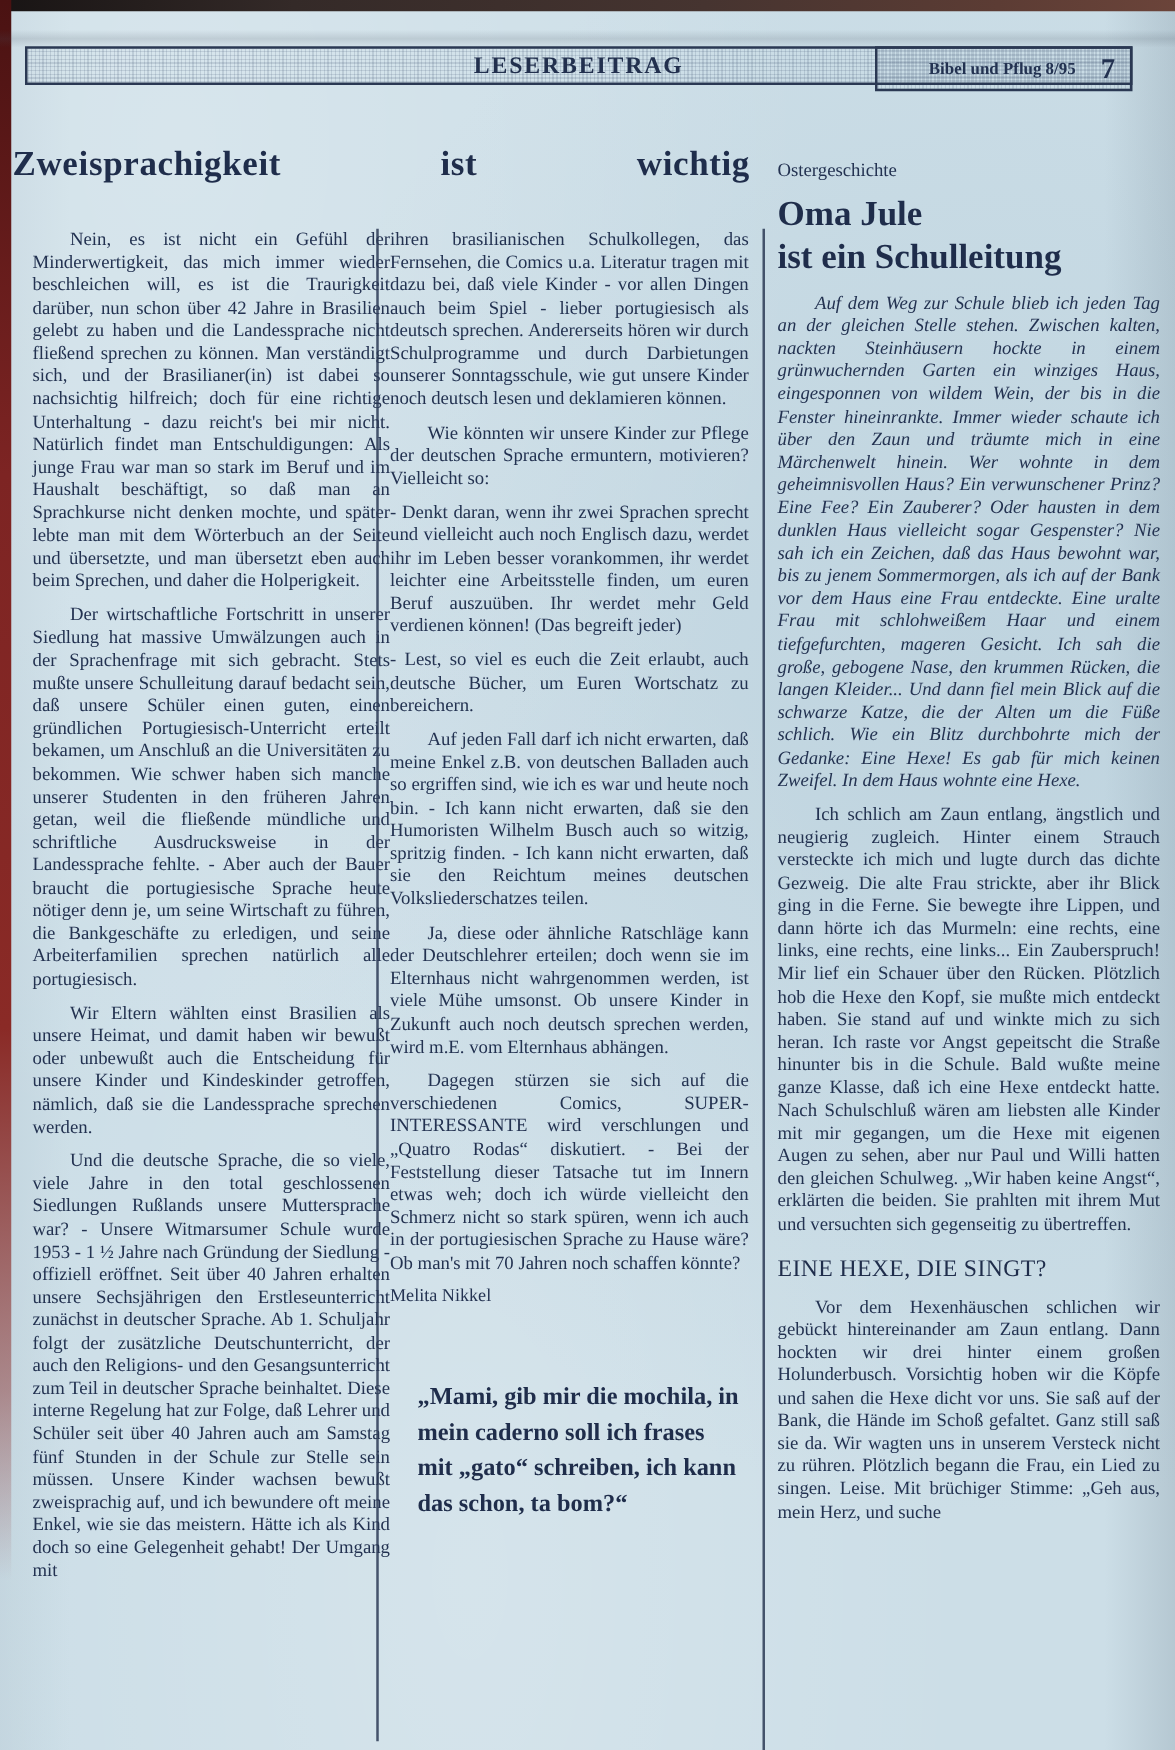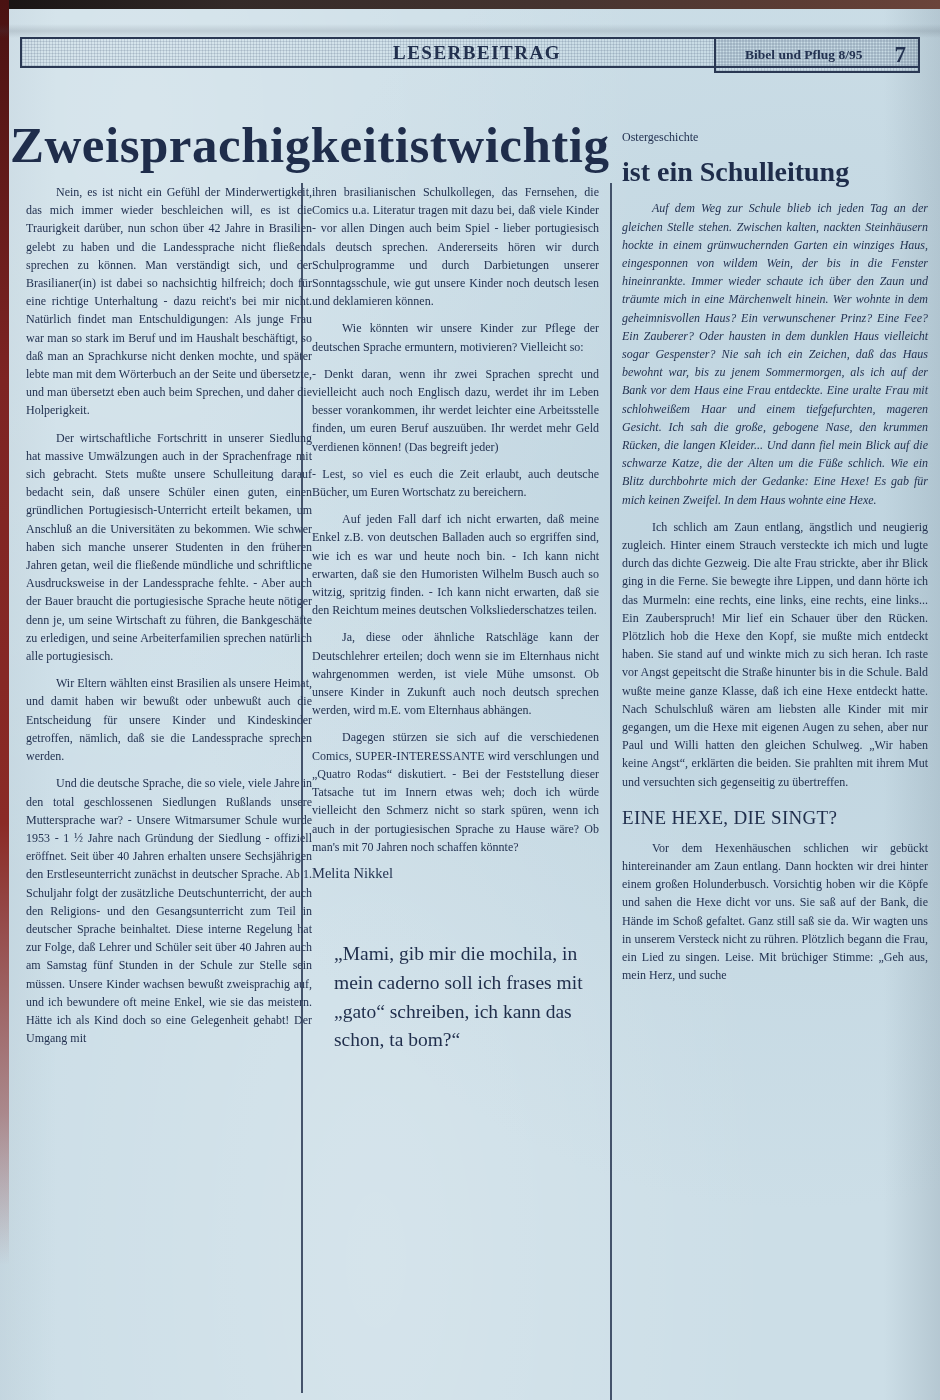--- a/index.html
+++ b/index.html
@@ -24,62 +24,62 @@
   .scan-streak{position:absolute;left:0;top:24px;width:100%;height:14px;
     background:linear-gradient(to bottom,rgba(70,80,92,0),rgba(70,80,92,.16),rgba(70,80,92,0));}
 
   
   .header-bar{
     position:absolute;left:20px;top:37px;width:882px;height:27px;
     border:2px solid #2a3853;
     background-image:
       repeating-linear-gradient(0deg, rgba(42,62,95,.14) 0 1px, transparent 1px 3px),
       repeating-linear-gradient(90deg, rgba(42,62,95,.14) 0 1px, transparent 1px 3px);
-    display:flex;align-items:center;justify-content:center;padding-left:14px;
+    display:flex;align-items:center;justify-content:center;
   }
   .header-section{
     font-weight:bold;font-size:19px;letter-spacing:1.5px;color:#22304e;
   }
   .header-right{
     position:absolute;right:-2px;top:-2px;height:36px;width:206px;
     border:2px solid #2a3853;
     background-image:
       repeating-linear-gradient(0deg, rgba(42,62,95,.14) 0 1px, transparent 1px 3px),
       repeating-linear-gradient(90deg, rgba(42,62,95,.14) 0 1px, transparent 1px 3px);
     display:flex;align-items:center;justify-content:flex-end;
-    padding:0 12px;box-sizing:border-box;gap:32px;
+    padding:0 12px;box-sizing:border-box;gap:20px;
   }
   .issue-label{font-weight:bold;font-size:13.5px;white-space:nowrap;}
   .page-number{font-weight:bold;font-size:23px;}
 
   
   .main-title{
     position:absolute;left:10px;top:116px;width:590px;
-    font-size:51px;font-weight:bold;color:#1f2d4b;
+    font-size:28px;font-weight:bold;color:#1f2d4b;
     text-align:justify;text-align-last:justify;
     letter-spacing:.5px;white-space:nowrap;
     display:flex;justify-content:space-between;
   }
 
   
   .col{position:absolute;top:183px;text-align:justify;hyphens:auto;-webkit-hyphens:auto;}
-  .col p{margin:0 0 9px 0;font-size:12px;line-height:18.2px;}
+  .col p{margin:0 0 9px 0;font-size:15px;line-height:18.2px;}
   .col p.ind{text-indent:30px;}
   .col-1{left:10px;width:286px;padding-left:16px;}
   .col-2{left:312px;width:287px;}
   .col-3{left:622px;top:128px;width:306px;}
 
   .vrule{position:absolute;width:2px;background:rgba(44,58,85,.85);}
   .vrule-1{left:301px;top:183px;height:1210px;}
   .vrule-2{left:610px;top:183px;height:1217px;}
 
   .signature{font-size:14.5px;padding-right:6px;margin-top:2px;}
   .pull-quote{
     margin-top:58px;padding-left:22px;width:262px;
-    font-size:19.5px;font-weight:normal;line-height:1.48;color:#1f2d4b;
+    font-size:19.5px;font-weight:bold;line-height:1.48;color:#1f2d4b;
     text-align:left;hyphens:none;-webkit-hyphens:none;
   }
 
   
   .kicker{font-size:19px;margin:0 0 8px 0;font-weight:normal;}
   .story-title{font-size:28px;font-weight:bold;line-height:1.22;margin:0 0 10px 0;color:#1f2d4b;}
   .byline{font-size:13.5px;font-weight:bold;margin:0 0 14px 0;}
   .col-3 p.intro{font-style:italic;}
   .subhead{font-size:19px;font-weight:normal;margin:16px 0 10px 0;letter-spacing:.3px;color:#1f2d4b;}
 </style>
@@ -125,20 +125,21 @@
     <p class="ind">Dagegen stürzen sie sich auf die verschiedenen Comics, SUPER-INTERESSANTE wird verschlungen und „Quatro Rodas“ diskutiert. - Bei der Feststellung dieser Tatsache tut im Innern etwas weh; doch ich würde vielleicht den Schmerz nicht so stark spüren, wenn ich auch in der portugiesischen Sprache zu Hause wäre? Ob man's mit 70 Jahren noch schaffen könnte?</p>
     <div class="signature">Melita Nikkel</div>
     <div class="pull-quote">„Mami, gib mir die mochila, in mein caderno soll ich frases mit „gato“ schreiben, ich kann das schon, ta bom?“</div>
   </div>
 
   <div class="vrule vrule-2"></div>
 
   <div class="col col-3">
     <p class="kicker">Ostergeschichte</p>
     <div class="story-title">
+      <div>Oma Jule</div>
       <div>ist ein Schulleitung</div>
     </div>
     <p class="intro ind">Auf dem Weg zur Schule blieb ich jeden Tag an der gleichen Stelle stehen. Zwischen kalten, nackten Steinhäusern hockte in einem grünwuchernden Garten ein winziges Haus, eingesponnen von wildem Wein, der bis in die Fenster hineinrankte. Immer wieder schaute ich über den Zaun und träumte mich in eine Märchenwelt hinein. Wer wohnte in dem geheimnisvollen Haus? Ein verwunschener Prinz? Eine Fee? Ein Zauberer? Oder hausten in dem dunklen Haus vielleicht sogar Gespenster? Nie sah ich ein Zeichen, daß das Haus bewohnt war, bis zu jenem Sommermorgen, als ich auf der Bank vor dem Haus eine Frau entdeckte. Eine uralte Frau mit schlohweißem Haar und einem tiefgefurchten, mageren Gesicht. Ich sah die große, gebogene Nase, den krummen Rücken, die langen Kleider... Und dann fiel mein Blick auf die schwarze Katze, die der Alten um die Füße schlich. Wie ein Blitz durchbohrte mich der Gedanke: Eine Hexe! Es gab für mich keinen Zweifel. In dem Haus wohnte eine Hexe.</p>
     <p class="ind">Ich schlich am Zaun entlang, ängstlich und neugierig zugleich. Hinter einem Strauch versteckte ich mich und lugte durch das dichte Gezweig. Die alte Frau strickte, aber ihr Blick ging in die Ferne. Sie bewegte ihre Lippen, und dann hörte ich das Murmeln: eine rechts, eine links, eine rechts, eine links... Ein Zauberspruch! Mir lief ein Schauer über den Rücken. Plötzlich hob die Hexe den Kopf, sie mußte mich entdeckt haben. Sie stand auf und winkte mich zu sich heran. Ich raste vor Angst gepeitscht die Straße hinunter bis in die Schule. Bald wußte meine ganze Klasse, daß ich eine Hexe entdeckt hatte. Nach Schulschluß wären am liebsten alle Kinder mit mir gegangen, um die Hexe mit eigenen Augen zu sehen, aber nur Paul und Willi hatten den gleichen Schulweg. „Wir haben keine Angst“, erklärten die beiden. Sie prahlten mit ihrem Mut und versuchten sich gegenseitig zu übertreffen.</p>
     <div class="subhead">EINE HEXE, DIE SINGT?</div>
     <p class="ind">Vor dem Hexenhäuschen schlichen wir gebückt hintereinander am Zaun entlang. Dann hockten wir drei hinter einem großen Holunderbusch. Vorsichtig hoben wir die Köpfe und sahen die Hexe dicht vor uns. Sie saß auf der Bank, die Hände im Schoß gefaltet. Ganz still saß sie da. Wir wagten uns in unserem Versteck nicht zu rühren. Plötzlich begann die Frau, ein Lied zu singen. Leise. Mit brüchiger Stimme: „Geh aus, mein Herz, und suche</p>
   </div>
 
 </div>
 

